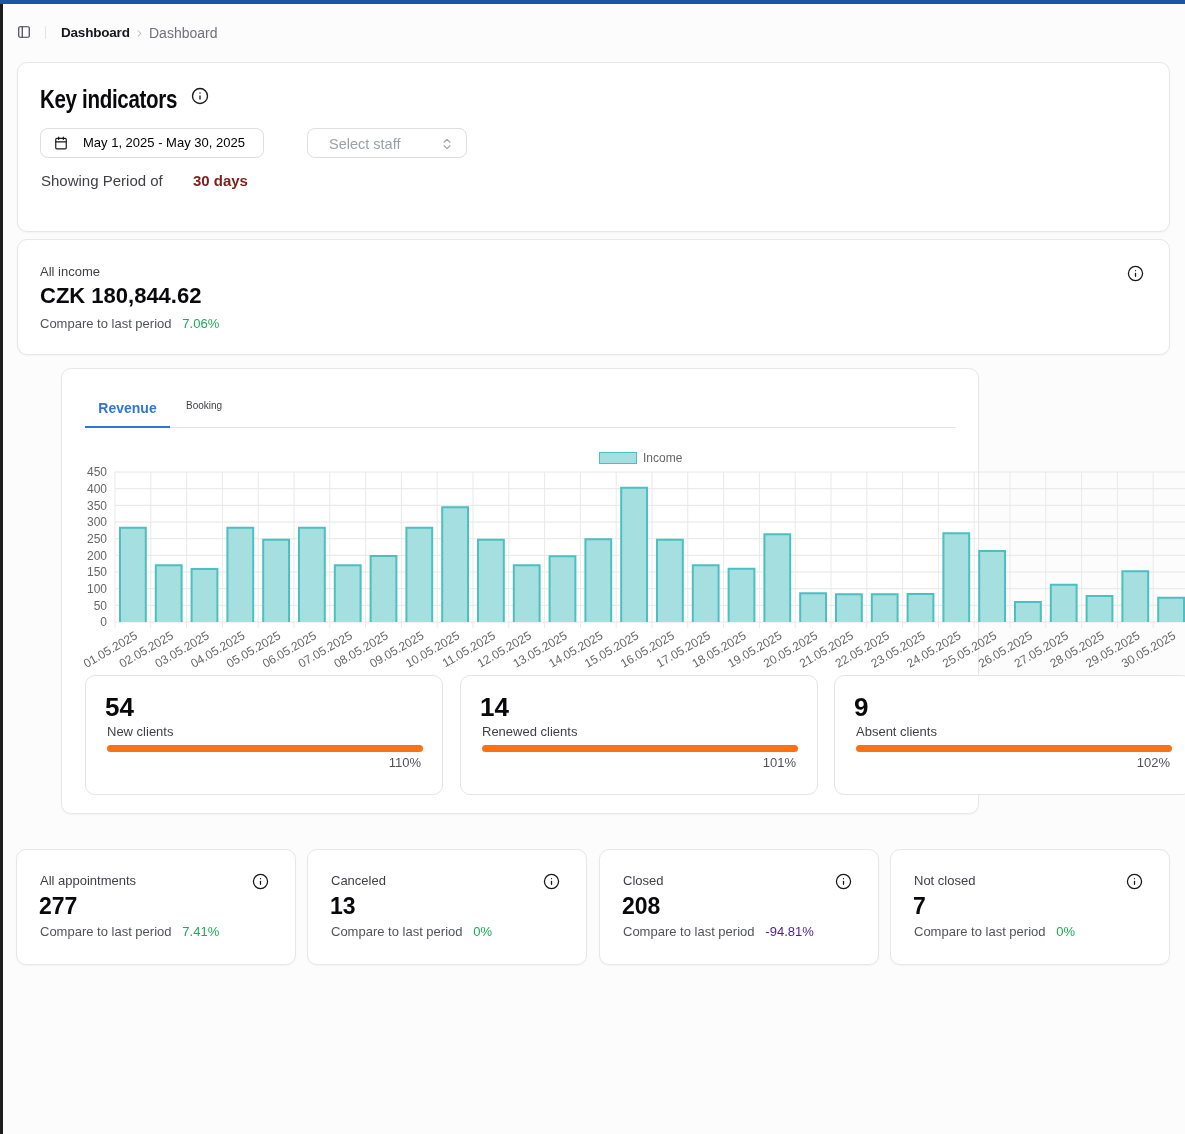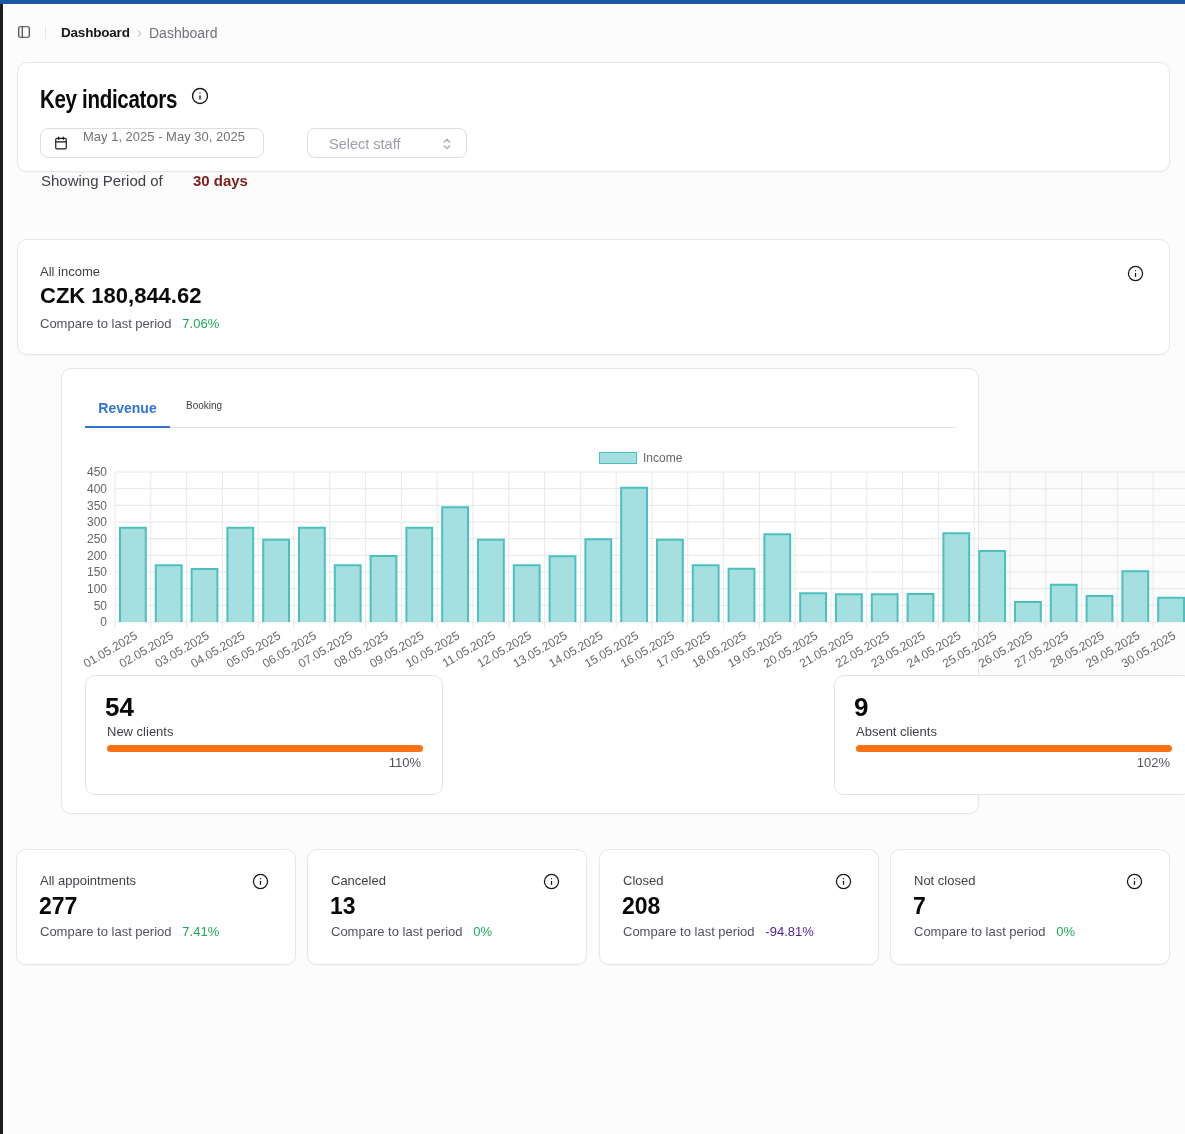--- a/index.html
+++ b/index.html
@@ -11,26 +11,26 @@
 .card { position:absolute; background:#fff; border:1px solid #e7e7ea; border-radius:10px; box-shadow:0 1px 2px rgba(0,0,0,.04); }
 
 
 .hd-panel { position:absolute; left:17px; top:25px; width:14px; height:14px; color:#3f3f46; }
 .hd-sep { position:absolute; left:45px; top:26px; width:1px; height:13px; background:#e4e4e7; }
 .bc1 { position:absolute; left:61px; top:25px; font-size:13.5px; font-weight:700; letter-spacing:-.2px; color:#18181b; }
 .hd-chev { position:absolute; left:134px; top:27.5px; width:11px; height:11px; color:#a1a1aa; }
 .bc2 { position:absolute; left:149px; top:25px; font-size:14px; color:#71717a; }
 
 
-.c1 { left:17px; top:62px; width:1153px; height:110px; }
+.c1 { left:17px; top:62px; width:1153px; height:170px; }
 .c1 h1 { position:absolute; left:22px; top:21px; font-size:26px; font-weight:700; color:#09090b; letter-spacing:-.4px; transform:scaleX(.79); transform-origin:0 50%; white-space:nowrap; }
 .c1-info { position:absolute; left:173px; top:24px; width:18px; height:18px; color:#18181b; }
 .dateinput { position:absolute; left:22px; top:65px; width:224px; height:30px; border:1px solid #dcdee2; border-radius:8px; background:#fff; }
 .di-ico { position:absolute; left:13px; top:7px; width:14px; height:14px; color:#18181b; }
-.di-text { position:absolute; left:42px; top:0; font-size:13px; color:#737373; white-space:nowrap; }
+.di-text { position:absolute; left:42px; top:6px; font-size:13px; color:#000000; white-space:nowrap; }
 .select { position:absolute; left:257px; top:65px; width:160px; height:30px; border:1px solid #dcdee2; border-radius:8px; background:#fff;margin-left:32px; }
 .sel-text { position:absolute; left:21px; top:7px; font-size:14.5px; color:#9ca0a8; }
 .sel-ico { position:absolute; right:12px; top:8px; width:14px; height:14px; color:#a1a1aa; }
 .showing { position:absolute; left:23px; top:109px; font-size:15px; color:#3f3f46; }
 .showing b { color:#7f1d1d;margin-left:26px; }
 
 
 .c2 { left:17px; top:239px; width:1153px; height:116px; }
 .c2-l1 { position:absolute; left:22px; top:24px; font-size:13px; color:#3f3f46; }
 .c2-l2 { position:absolute; left:22px; top:43px; font-size:22px; font-weight:700; color:#09090b; }
@@ -247,20 +247,26 @@
 <text transform="translate(1030.00,193) rotate(-30)" font-size="12" fill="#666" text-anchor="end">28.05.2025</text>
 <text transform="translate(1065.80,193) rotate(-30)" font-size="12" fill="#666" text-anchor="end">29.05.2025</text>
 <text transform="translate(1101.60,193) rotate(-30)" font-size="12" fill="#666" text-anchor="end">30.05.2025</text>
 </svg></div>
 <div class="subcard" style="left:23px">
   <div class="sc-num">54</div>
   <div class="sc-label">New clients</div>
   <div class="sc-bar"></div>
   <div class="sc-pct">110%</div>
 </div>
+<div class="subcard" style="left:398px">
+  <div class="sc-num">14</div>
+  <div class="sc-label">Renewed clients</div>
+  <div class="sc-bar"></div>
+  <div class="sc-pct">101%</div>
+</div>
 <div class="subcard" style="left:772px">
   <div class="sc-num">9</div>
   <div class="sc-label">Absent clients</div>
   <div class="sc-bar"></div>
   <div class="sc-pct">102%</div>
 </div>
   </div>
 
 <div class="stat" style="left:16px">
   <div class="st-label">All appointments</div>

